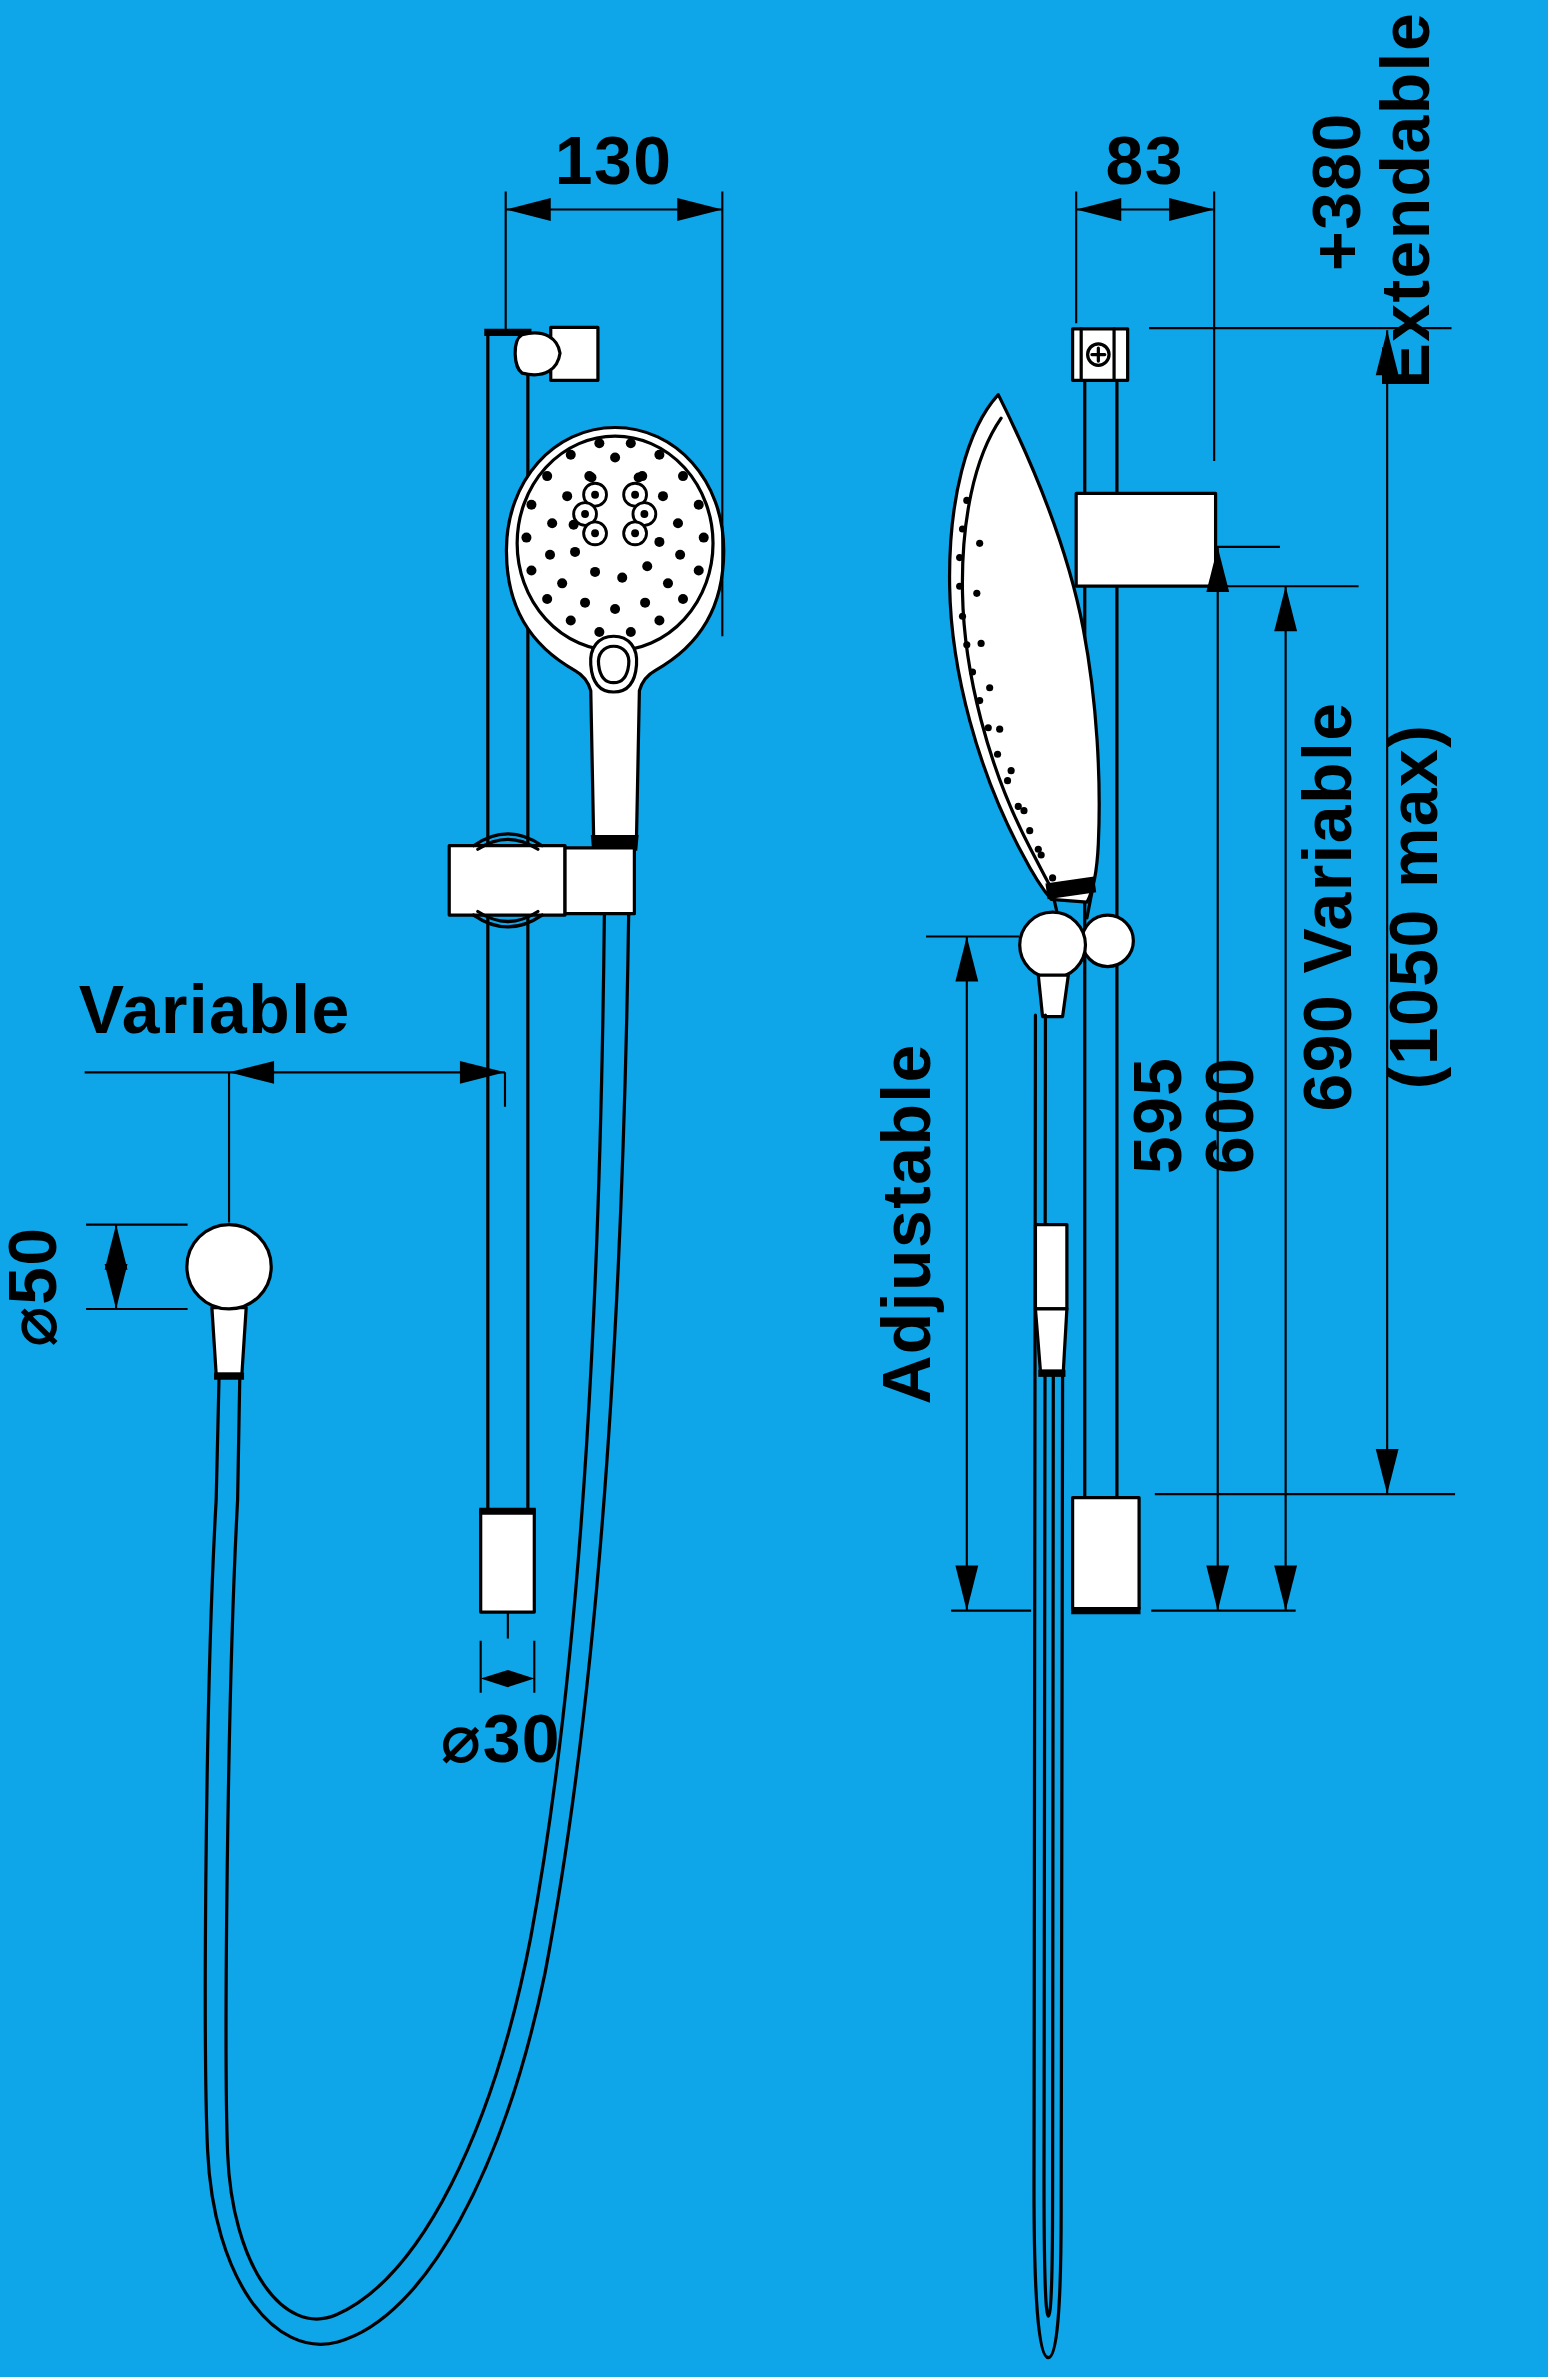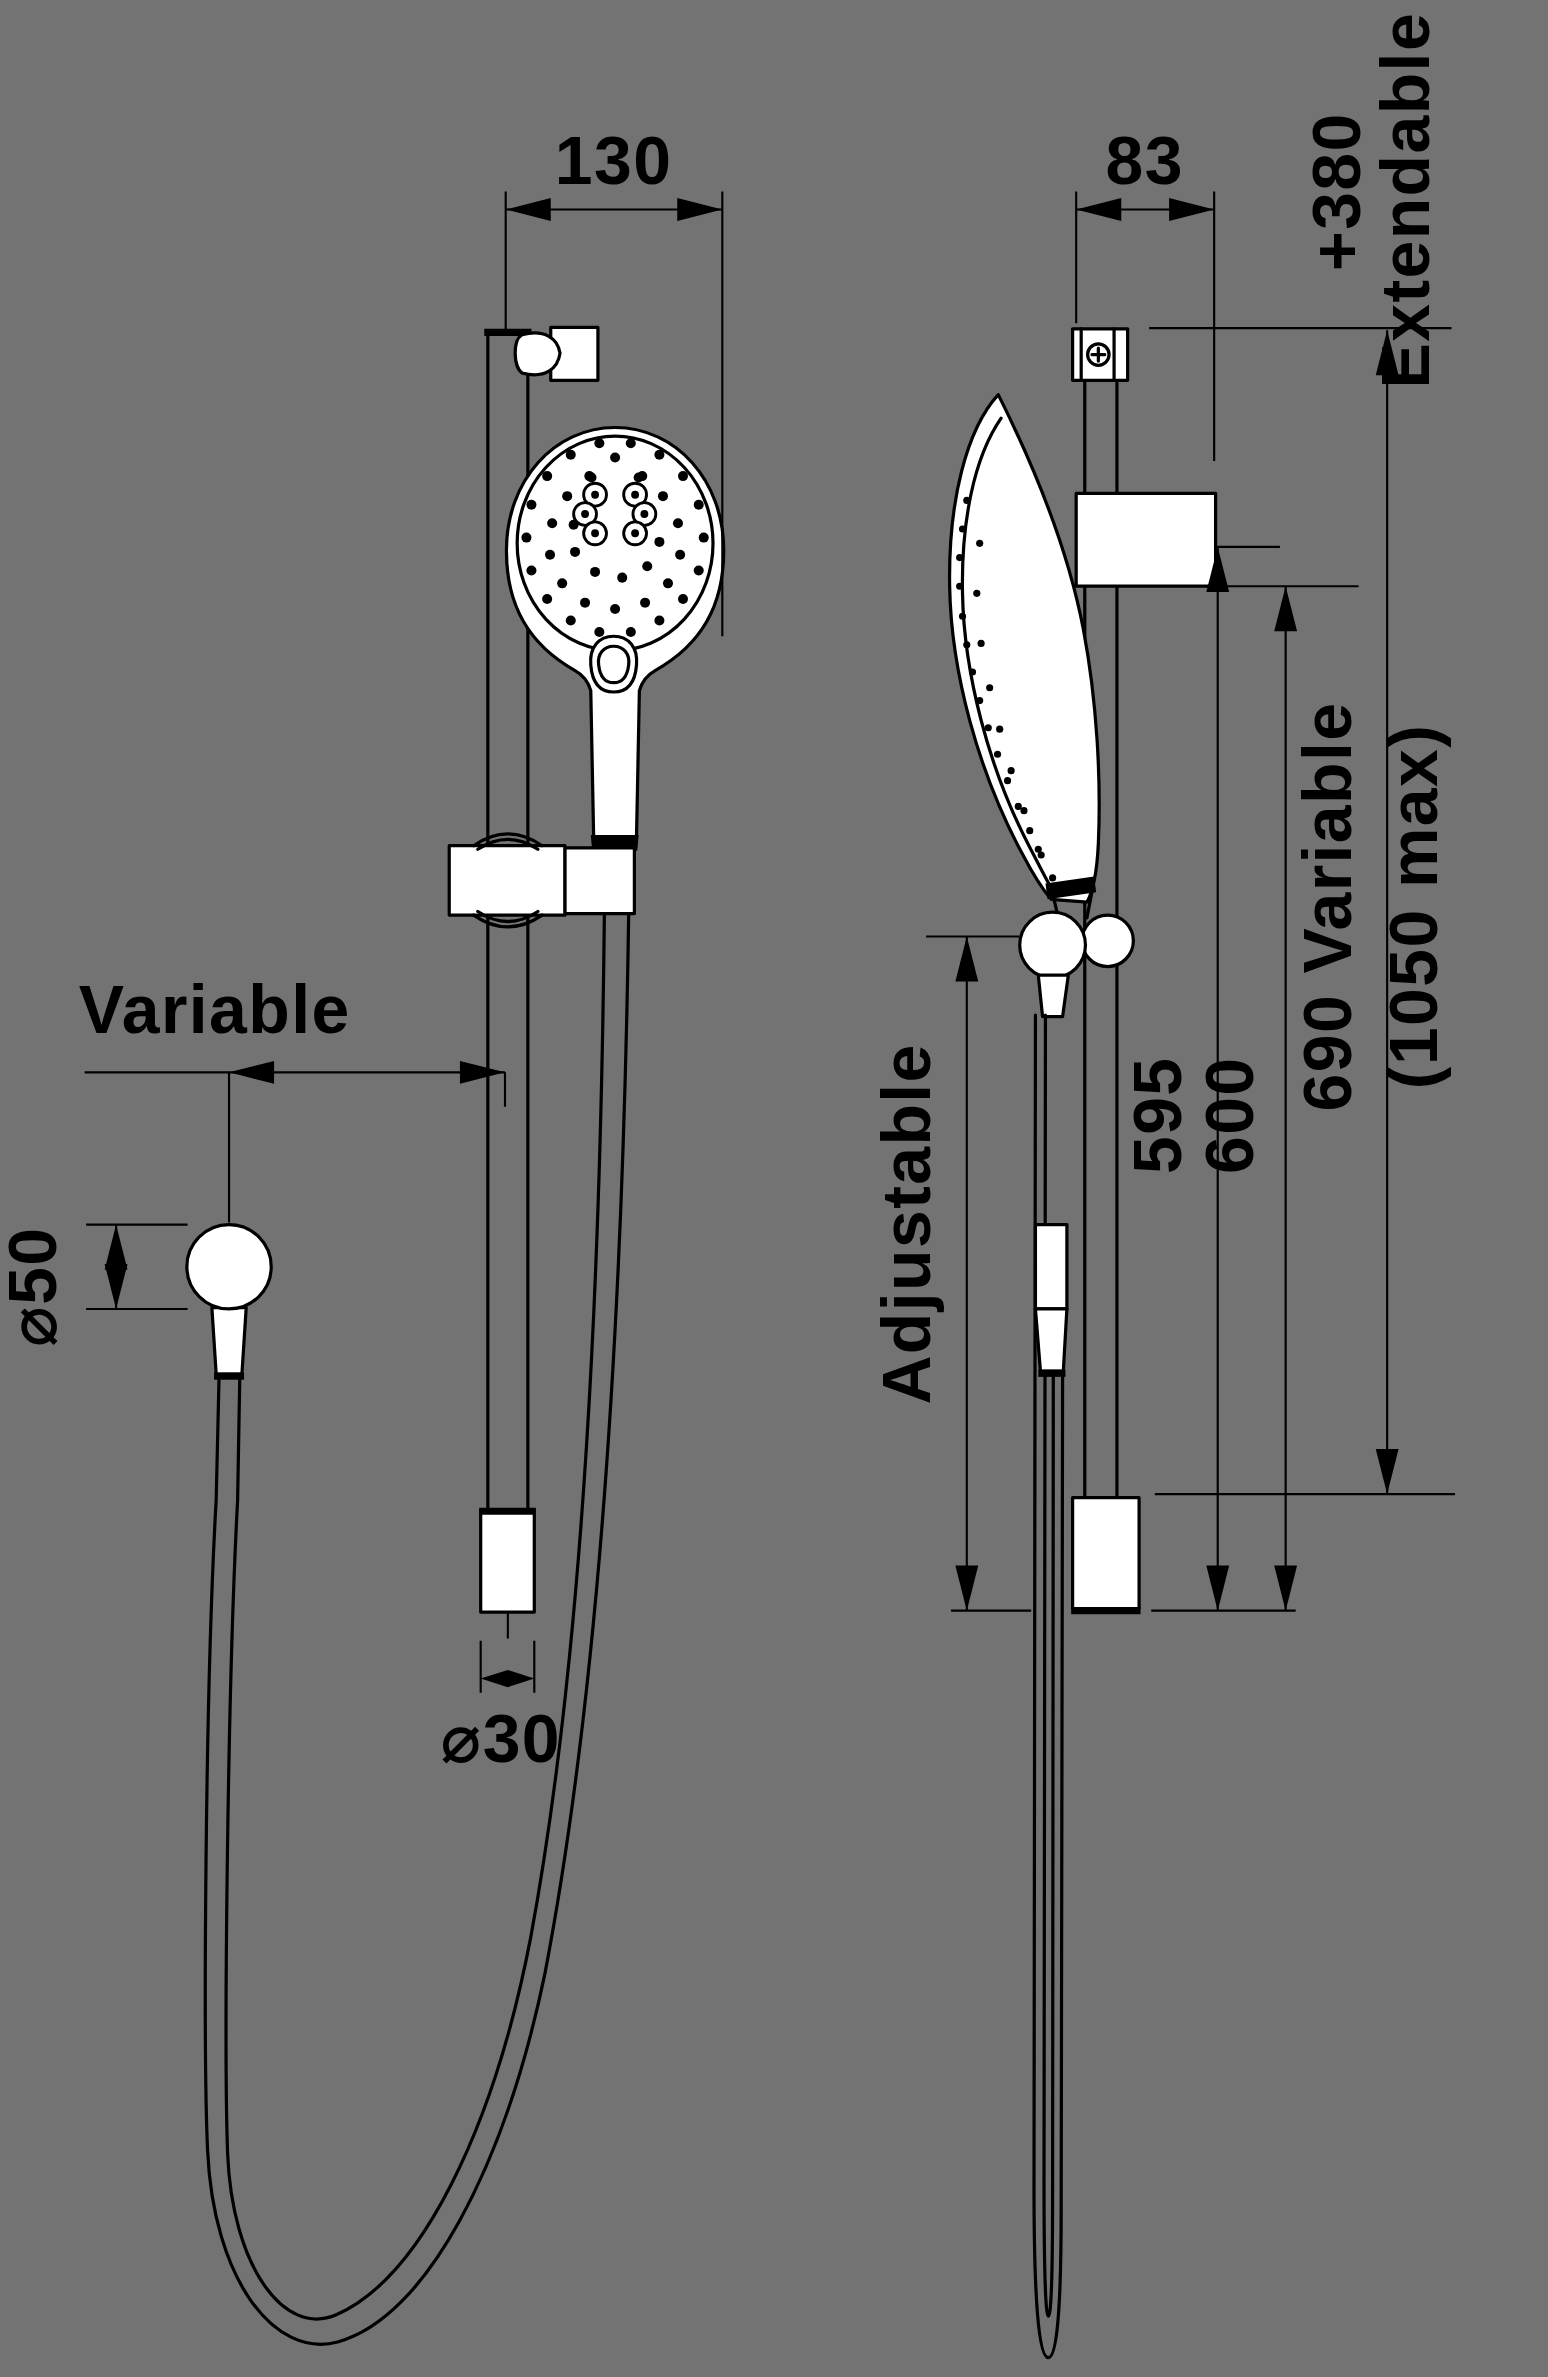--- a/index.html
+++ b/index.html
@@ -1,16 +1,16 @@
 <!DOCTYPE html>
 <html style="font-size:11.4px"><head>
 <meta charset="utf-8">
 <style>
   html,body{margin:0;padding:0;background:#ffffff;}
-  .stage{width:1549px;height:2377px;background:#737373;position:relative;font-family:"Liberation Sans",sans-serif;}
+  .stage{width:1549px;height:2377px;background:#0ea5e9;position:relative;font-family:"Liberation Sans",sans-serif;}
   svg{display:block;}
   text{font-family:"Liberation Sans","DejaVu Sans",sans-serif;fill:#000;font-weight:600;}
   .dimtxt{font-size:95px;letter-spacing:2px;}
   .part{fill:#ffffff;stroke:#000;stroke-width:4.5;stroke-linejoin:round;}
   .partline{fill:none;stroke:#000;stroke-width:4.5;stroke-linecap:round;}
   .thickline{fill:none;stroke:#000;stroke-width:10;stroke-linecap:butt;}
   .dim{fill:none;stroke:#000;stroke-width:3;}
   .arrow{fill:#000;stroke:none;}
   .dot{fill:#000;stroke:none;}
   .nozzle{fill:#fff;stroke:#000;stroke-width:4;}

